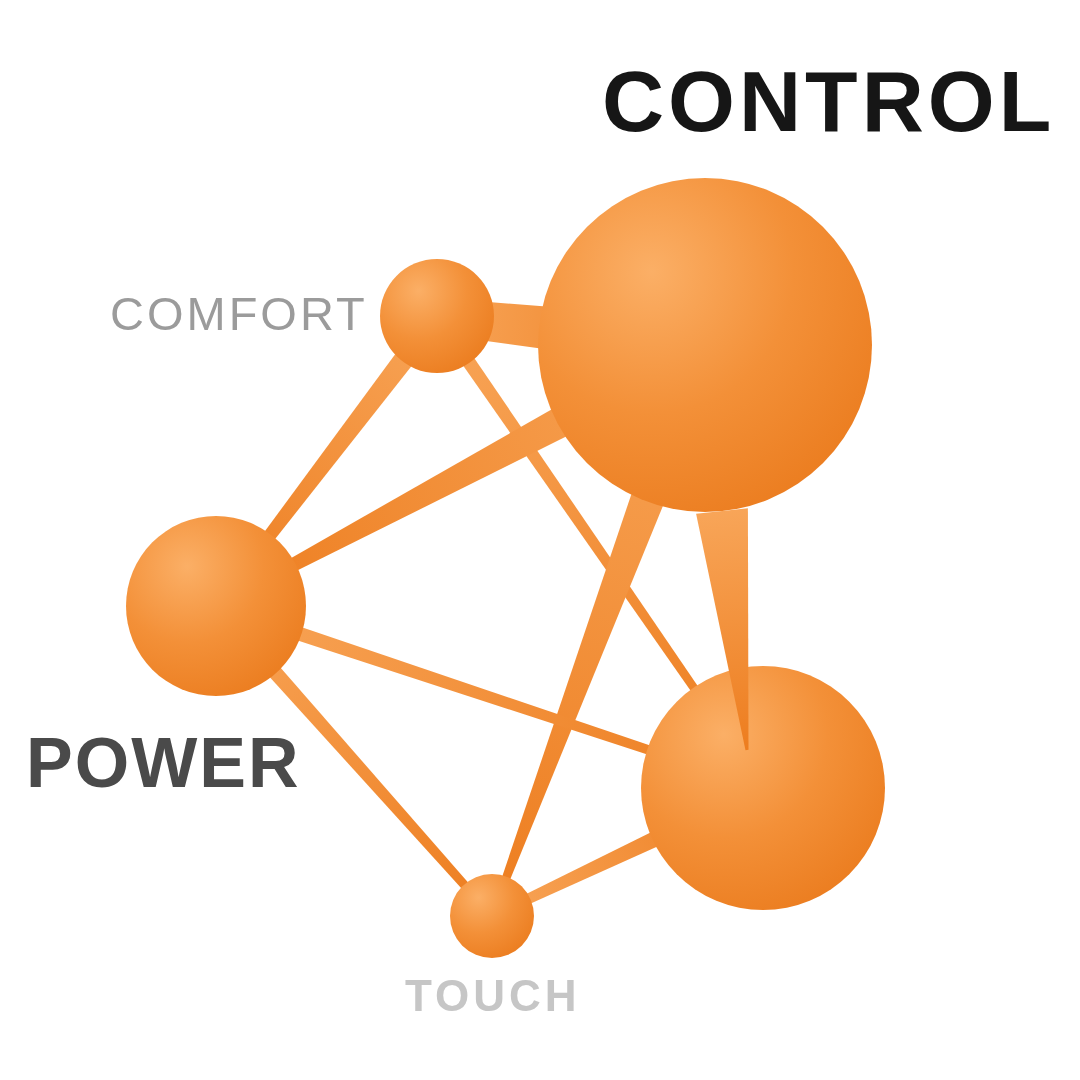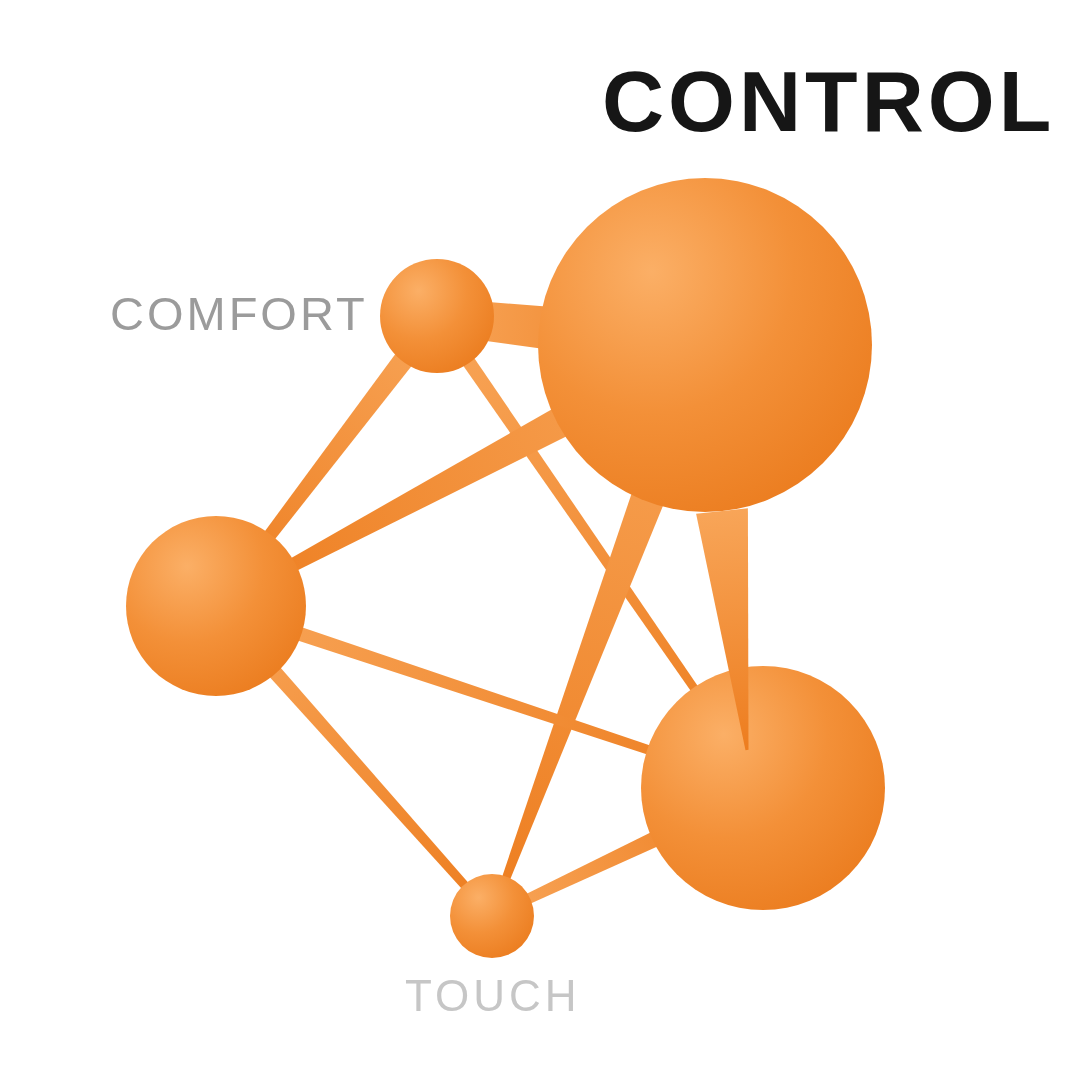--- a/index.html
+++ b/index.html
@@ -4,21 +4,21 @@
 <style>
   html,body{margin:0;padding:0;background:#ffffff;}
   body{width:1080px;height:1080px;overflow:hidden;font-family:"Liberation Sans",sans-serif;}
   .stage{position:relative;width:1076px;height:1080px;background:#ffffff;text-align:right;}
   #diagram-svg{position:absolute;left:0;top:0;width:1080px;height:1080px;display:block;}
   .label{position:absolute;white-space:nowrap;line-height:1;font-family:"Liberation Sans",sans-serif;}
   .label-control{left:602px;top:58px;font-size:86px;font-weight:700;color:#161616;letter-spacing:4px;}
   .label-comfort{left:110px;top:290px;font-size:47px;font-weight:400;color:#9B9B9B;letter-spacing:3px;}
   .label-power{left:26px;top:728px;font-size:70px;font-weight:700;color:#4A4A4A;letter-spacing:2px;}
   .label-spin{left:752px;top:918px;font-size:78px;font-weight:700;color:#9B9B9B;letter-spacing:3px;}
-  .label-touch{left:405px;top:974px;font-size:44px;font-weight:400;color:#C6C6C6;letter-spacing:4px;}
+  .label-touch{left:405px;top:974px;font-size:44px;font-weight:700;color:#C6C6C6;letter-spacing:4px;}
 </style>
 </head>
 <body>
 
 <div class="stage">
   <svg id="diagram-svg" viewBox="0 0 1080 1080">
       <defs>
         <radialGradient id="gsph" cx="0.34" cy="0.28" r="0.85">
           <stop offset="0" stop-color="#FBAF66"></stop>
           <stop offset="0.5" stop-color="#F39038"></stop>
@@ -77,14 +77,15 @@
         <circle cx="216" cy="606" r="90" fill="url(#gsph)"></circle>
         <circle cx="763" cy="788" r="122" fill="url(#gsph)"></circle>
         <circle cx="492" cy="916" r="42" fill="url(#gsph)"></circle>
       </g>
       <g>
         <polygon points="696.1,513.7 745.5,750.2 748.5,749.8 747.9,508.3" fill="url(#ge-control-spin)"></polygon>
       </g>
     </svg>
   <div class="label label-control">CONTROL</div>
   <div class="label label-comfort">COMFORT</div>
+  <div class="label label-power">POWER</div>
   <div class="label label-touch">TOUCH</div>
 </div>
 
 </body></html>

